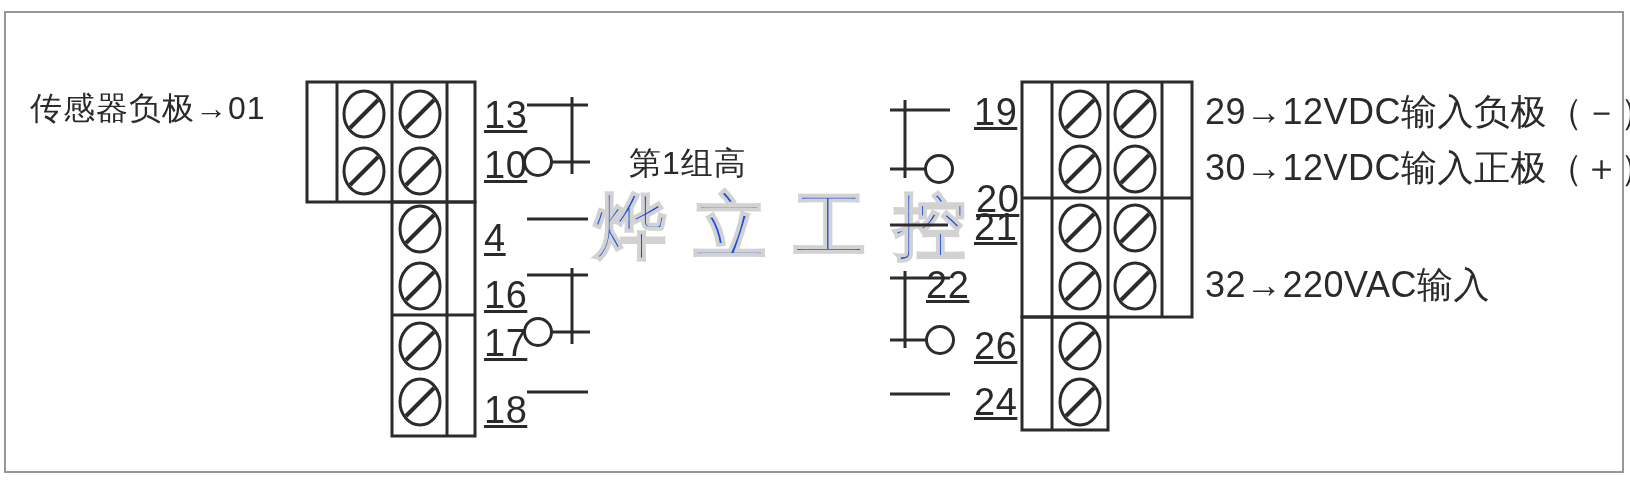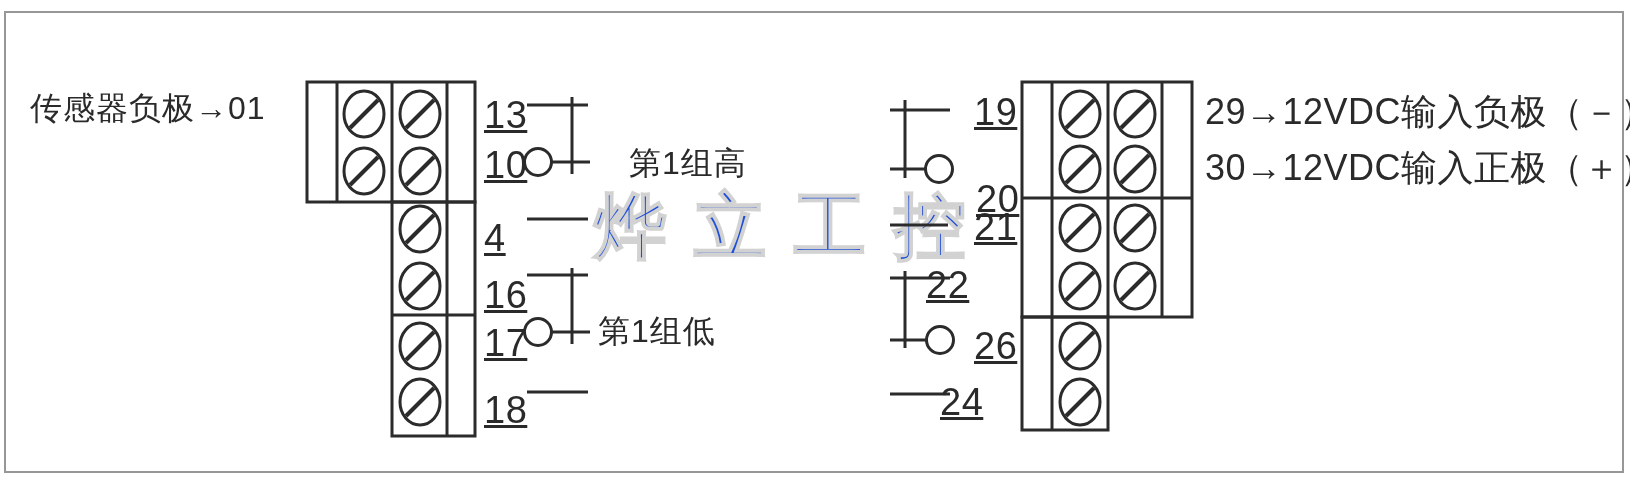--- a/index.html
+++ b/index.html
@@ -173,21 +173,21 @@
   <div class="txt pin" style="left:484px;top:219px;">4</div>
   <div class="txt pin" style="left:484px;top:276px;">16</div>
   <div class="txt pin" style="left:484px;top:324px;">17</div>
   <div class="txt pin" style="left:484px;top:391px;">18</div>
 
   <div class="txt pin" style="left:974px;top:93px;">19</div>
   <div class="txt pin" style="left:976px;top:148px;margin-top:32px;">20</div>
   <div class="txt pin" style="left:974px;top:208px;">21</div>
   <div class="txt pin" style="left:926px;top:266px;">22</div>
   <div class="txt pin" style="left:974px;top:327px;">26</div>
-  <div class="txt pin" style="left:940px;top:383px;">24</div>
+  <div class="txt pin" style="left:974px;top:383px;">24</div>
 
   <div class="txt cjk" style="left:629px;top:147px;text-align:right;">第1组高</div>
-  <div class="txt cjk" style="left:598px;top:315px;">第1组低</div>
 
   <div class="txt pwr" style="left:1205px;top:94px;">29→12VDC输入负极（－）</div>
   <div class="txt pwr" style="left:1205px;top:150px;">30→12VDC输入正极（＋）</div>
+  <div class="txt pwr" style="left:1205px;top:267px;">32→220VAC输入</div>
 
 </div>
 
 </body></html>

